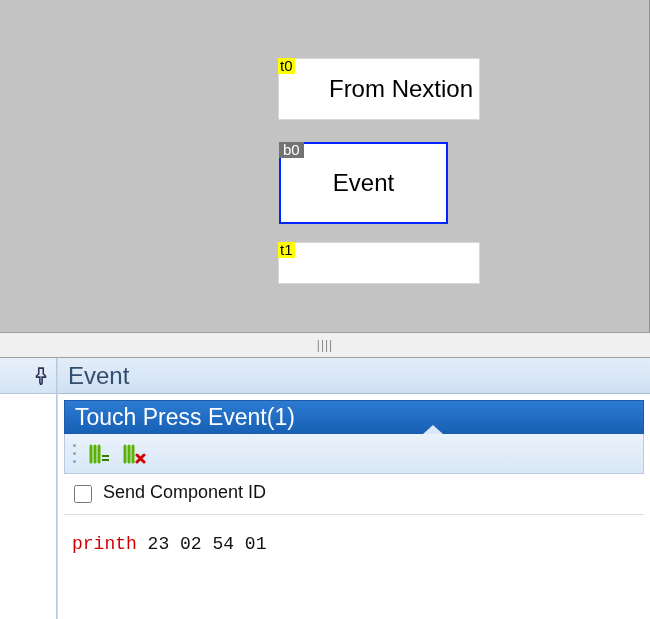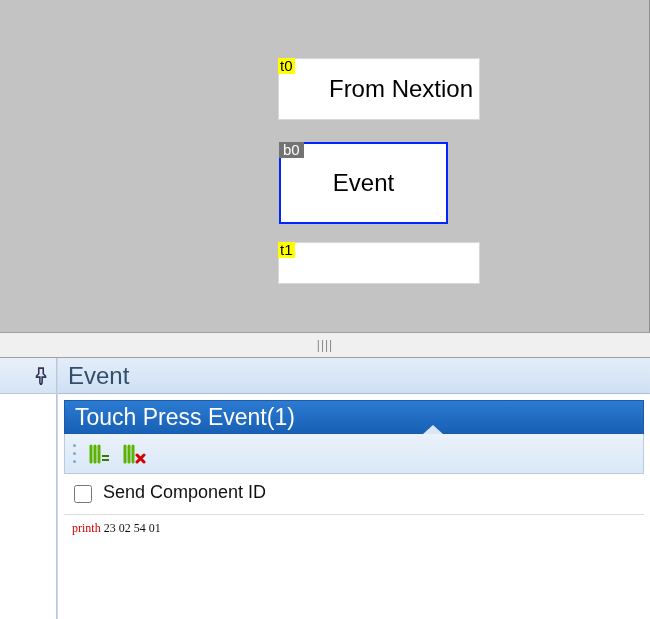--- a/index.html
+++ b/index.html
@@ -188,24 +188,24 @@
     font-size: 18px;
     color: #111;
   }
   .ckrow input[type=checkbox] {
     width: 18px; height: 18px;
     accent-color: #555;
   }
 
   .code-row {
     margin: 4px 6px 0 6px;
-    padding: 6px 8px;
+    padding: 19px 8px;
     border-top: 1px solid #ddd;
-    font-size: 12px;
-    font-family: Liberation Serif, serif;
+    font-size: 18px;
+    font-family: Liberation Mono, monospace;
     color: #111;
     white-space: pre;
   }
   .code-row .kw { color: #d40000; }
 
   .pin-icon {
     width: 18px; height: 18px;
     display: inline-block;
   }
   .pin-icon svg { width: 100%; height: 100%; }

